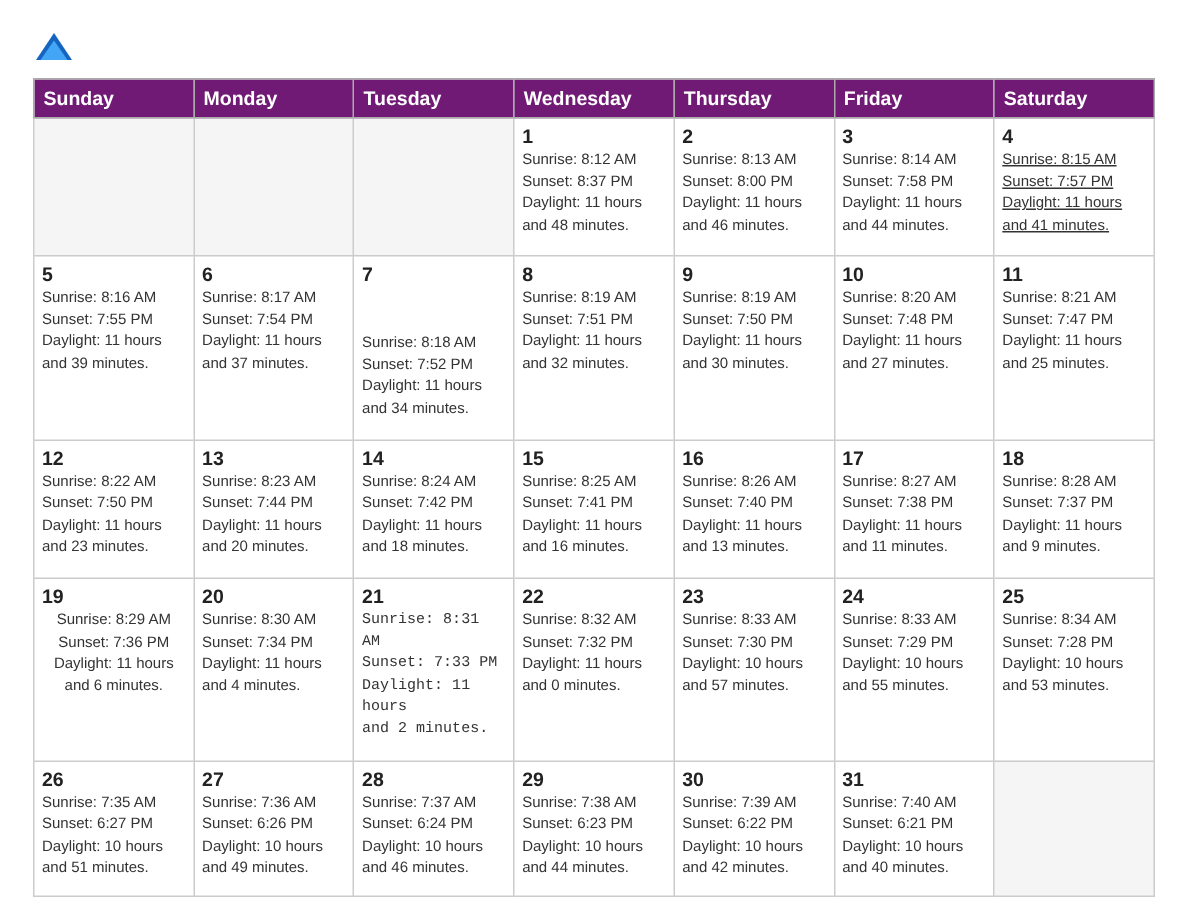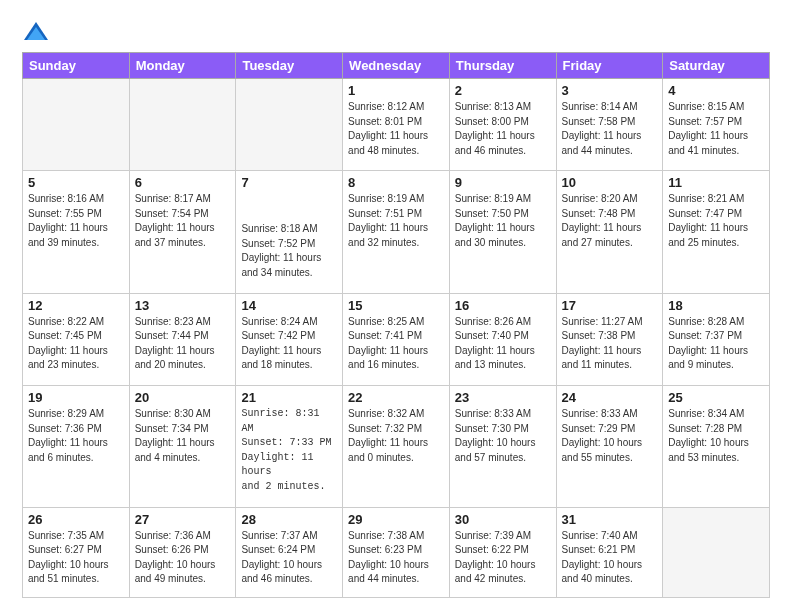--- a/index.html
+++ b/index.html
@@ -61,21 +61,21 @@
       color: #222;
       font-weight: bold;
     }
     .calendar {
       flex: 1;
       border-collapse: collapse;
       width: 100%;
       table-layout: fixed;
     }
     .calendar th {
-      background: #8b5cf6;
+      background: #701a75;
       color: #fff;
       text-align: left;
       padding: 5px 6px;
       font-size: 13px;
       font-weight: bold;
       border: 1px solid #aaa;
     }
     .calendar td {
       vertical-align: top;
       border: 1px solid #ccc;
@@ -137,41 +137,41 @@
         </tr>
     </thead>
     <tbody id="calendar-body">
     <tr>
           <td class="empty"></td>
           <td class="empty"></td>
           <td class="empty"></td>
           <td>
             <div class="day-number">1</div>
             <div class="day-info" style="white-space: pre-line;">Sunrise: 8:12 AM
-Sunset: 8:01 PM
+Sunset: 8:37 PM
 Daylight: 11 hours
 and 48 minutes.</div>
           </td>
           <td>
             <div class="day-number">2</div>
             <div class="day-info" style="white-space: pre-line;">Sunrise: 8:13 AM
 Sunset: 8:00 PM
 Daylight: 11 hours
 and 46 minutes.</div>
           </td>
           <td>
             <div class="day-number">3</div>
             <div class="day-info" style="white-space: pre-line;">Sunrise: 8:14 AM
 Sunset: 7:58 PM
 Daylight: 11 hours
 and 44 minutes.</div>
           </td>
           <td>
             <div class="day-number">4</div>
-            <div class="day-info" style="white-space: pre-line;">Sunrise: 8:15 AM
+            <div class="day-info" style="white-space: pre-line; text-decoration: underline;">Sunrise: 8:15 AM
 Sunset: 7:57 PM
 Daylight: 11 hours
 and 41 minutes.</div>
           </td>
         </tr>
         <tr>
           <td>
             <div class="day-number">5</div>
             <div class="day-info" style="white-space: pre-line;">Sunrise: 8:16 AM
 Sunset: 7:55 PM
@@ -218,21 +218,21 @@
             <div class="day-info" style="white-space: pre-line;">Sunrise: 8:21 AM
 Sunset: 7:47 PM
 Daylight: 11 hours
 and 25 minutes.</div>
           </td>
         </tr>
         <tr>
           <td>
             <div class="day-number">12</div>
             <div class="day-info" style="white-space: pre-line;">Sunrise: 8:22 AM
-Sunset: 7:45 PM
+Sunset: 7:50 PM
 Daylight: 11 hours
 and 23 minutes.</div>
           </td>
           <td>
             <div class="day-number">13</div>
             <div class="day-info" style="white-space: pre-line;">Sunrise: 8:23 AM
 Sunset: 7:44 PM
 Daylight: 11 hours
 and 20 minutes.</div>
           </td>
@@ -252,37 +252,37 @@
           </td>
           <td>
             <div class="day-number">16</div>
             <div class="day-info" style="white-space: pre-line;">Sunrise: 8:26 AM
 Sunset: 7:40 PM
 Daylight: 11 hours
 and 13 minutes.</div>
           </td>
           <td>
             <div class="day-number">17</div>
-            <div class="day-info" style="white-space: pre-line;">Sunrise: 11:27 AM
+            <div class="day-info" style="white-space: pre-line;">Sunrise: 8:27 AM
 Sunset: 7:38 PM
 Daylight: 11 hours
 and 11 minutes.</div>
           </td>
           <td>
             <div class="day-number">18</div>
             <div class="day-info" style="white-space: pre-line;">Sunrise: 8:28 AM
 Sunset: 7:37 PM
 Daylight: 11 hours
 and 9 minutes.</div>
           </td>
         </tr>
         <tr>
           <td>
             <div class="day-number">19</div>
-            <div class="day-info" style="white-space: pre-line;">Sunrise: 8:29 AM
+            <div class="day-info" style="white-space: pre-line; text-align: center;">Sunrise: 8:29 AM
 Sunset: 7:36 PM
 Daylight: 11 hours
 and 6 minutes.</div>
           </td>
           <td>
             <div class="day-number">20</div>
             <div class="day-info" style="white-space: pre-line;">Sunrise: 8:30 AM
 Sunset: 7:34 PM
 Daylight: 11 hours
 and 4 minutes.</div>

